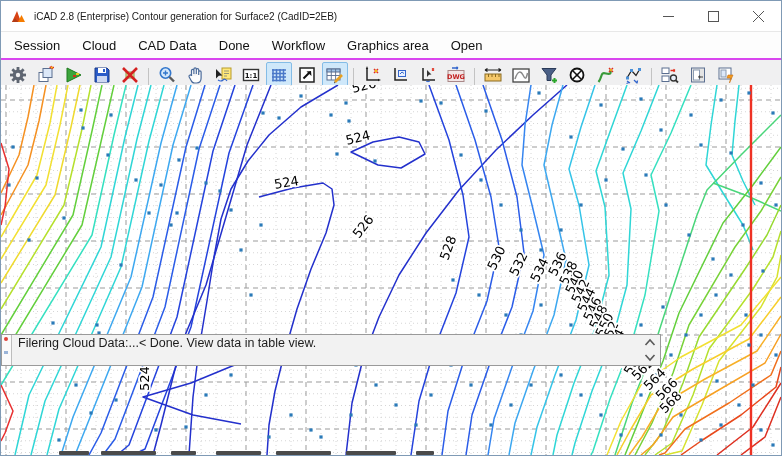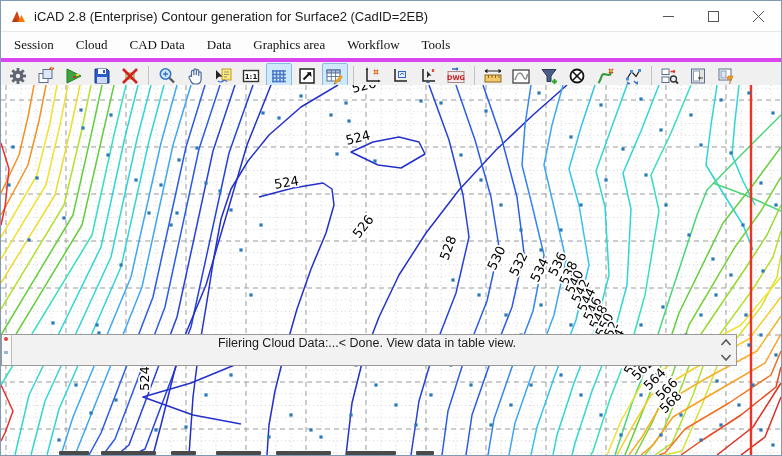--- a/index.html
+++ b/index.html
@@ -1,35 +1,35 @@
 <!DOCTYPE html>
 <html><head>
 <meta charset="utf-8">
 <style>
   html,body{margin:0;padding:0;background:#d8d8d8;font-family:"Liberation Sans","DejaVu Sans",sans-serif;}
   .window{position:relative;width:780px;height:454px;background:#fff;border:1px solid #7f9ab5;overflow:hidden;}
   
   .titlebar{height:30px;display:flex;align-items:center;background:#fff;border-bottom:1px solid #e8e8e8;}
   .app-icon{width:17px;height:15px;margin:0 7px 0 9px;flex:0 0 auto;}
-  .title-text{font-size:13px;color:#1a1a1a;white-space:nowrap;flex:1 1 auto;}
+  .title-text{font-size:10px;color:#1a1a1a;white-space:nowrap;flex:1 1 auto;}
   .win-controls{display:flex;flex:0 0 auto;}
   .win-btn{width:45px;height:28px;display:flex;align-items:center;justify-content:center;color:#555;}
   
-  .menubar{height:26px;display:flex;align-items:center;background:#fdfdfd;padding-left:2px;font-family:Liberation Serif, serif;}
+  .menubar{height:26px;display:flex;align-items:center;background:#fdfdfd;padding-left:2px;}
   .menu-item{font-size:13px;color:#111;padding:4px 11px;white-space:nowrap;}
   
-  .toolbar{height:28px;display:flex;align-items:center;background:#f0f0f1;border-top:4px solid #d946ef;border-bottom:1px solid #cfcfcf;padding-left:3px;}
+  .toolbar{height:28px;display:flex;align-items:flex-end;background:#f0f0f1;border-top:2px solid #d946ef;border-bottom:1px solid #cfcfcf;padding-left:3px;}
   .tbtn{width:24px;height:24px;margin:0 1px;display:flex;align-items:center;justify-content:center;border:1px solid transparent;border-radius:2px;flex:0 0 auto;}
   .tbtn.active{background:#cfe8fa;border-color:#84bce6;}
   .tsep{width:1px;height:20px;background:#c3c3c3;margin:0 4px;flex:0 0 auto;}
   
   .plot{position:absolute;left:0;top:84px;width:780px;height:370px;background:#fff;}
   .plot svg{display:block;}
   
-  .statusbox{position:absolute;left:0;top:333px;width:736px;height:32px;background:#f2f2f2;border:1px solid #9a9a9a;box-sizing:border-box;display:flex;text-align:center;}
+  .statusbox{position:absolute;left:0;top:333px;width:660px;height:32px;background:#f2f2f2;border:1px solid #9a9a9a;box-sizing:border-box;display:flex;}
   .status-gutter{width:9px;border-right:1px solid #bdbdbd;background:#fafafa;position:relative;}
   .status-gutter .mark-red{position:absolute;left:2px;top:2px;width:4px;height:4px;background:#e04038;border-radius:50%;}
   .status-gutter .mark-blue{position:absolute;left:2px;top:16px;width:4px;height:3px;background:#9ab4d8;}
   .status-lines{flex:1;padding:1px 0 0 6px;overflow:hidden;}
   .status-line{font-size:12.5px;line-height:15px;color:#1c1c1c;white-space:nowrap;}
   .status-scroll{width:20px;display:flex;flex-direction:column;align-items:center;justify-content:center;gap:3px;}
   .scroll-btn{width:16px;height:12px;display:flex;align-items:center;justify-content:center;}
   
   .smudge{position:absolute;background:#4a4a4a;height:4px;border-radius:1px;bottom:0;}
 </style>
@@ -61,24 +61,24 @@
             <path d="M0 0 L11 11 M11 0 L0 11" stroke="#555" stroke-width="1"></path>
           </svg>
       </span>
     </div>
   </div>
 
   <div class="menubar">
     <span class="menu-item">Session</span>
     <span class="menu-item">Cloud</span>
     <span class="menu-item">CAD Data</span>
-    <span class="menu-item">Data</span>
+    <span class="menu-item">Done</span>
+    <span class="menu-item">Workflow</span>
     <span class="menu-item">Graphics area</span>
-    <span class="menu-item">Workflow</span>
-    <span class="menu-item">Tools</span>
+    <span class="menu-item">Open</span>
   </div>
 
   <div class="toolbar">
 
     <span class="tbtn">
         <svg width="20" height="20" viewBox="0 0 20 20">
       <g fill="#5f6672">
             <rect x="8.6" y="2" width="2.8" height="16"></rect>
             <rect x="8.6" y="2" width="2.8" height="16" transform="rotate(90 10 10)"></rect>
             <rect x="8.6" y="2" width="2.8" height="16" transform="rotate(45 10 10)"></rect>

